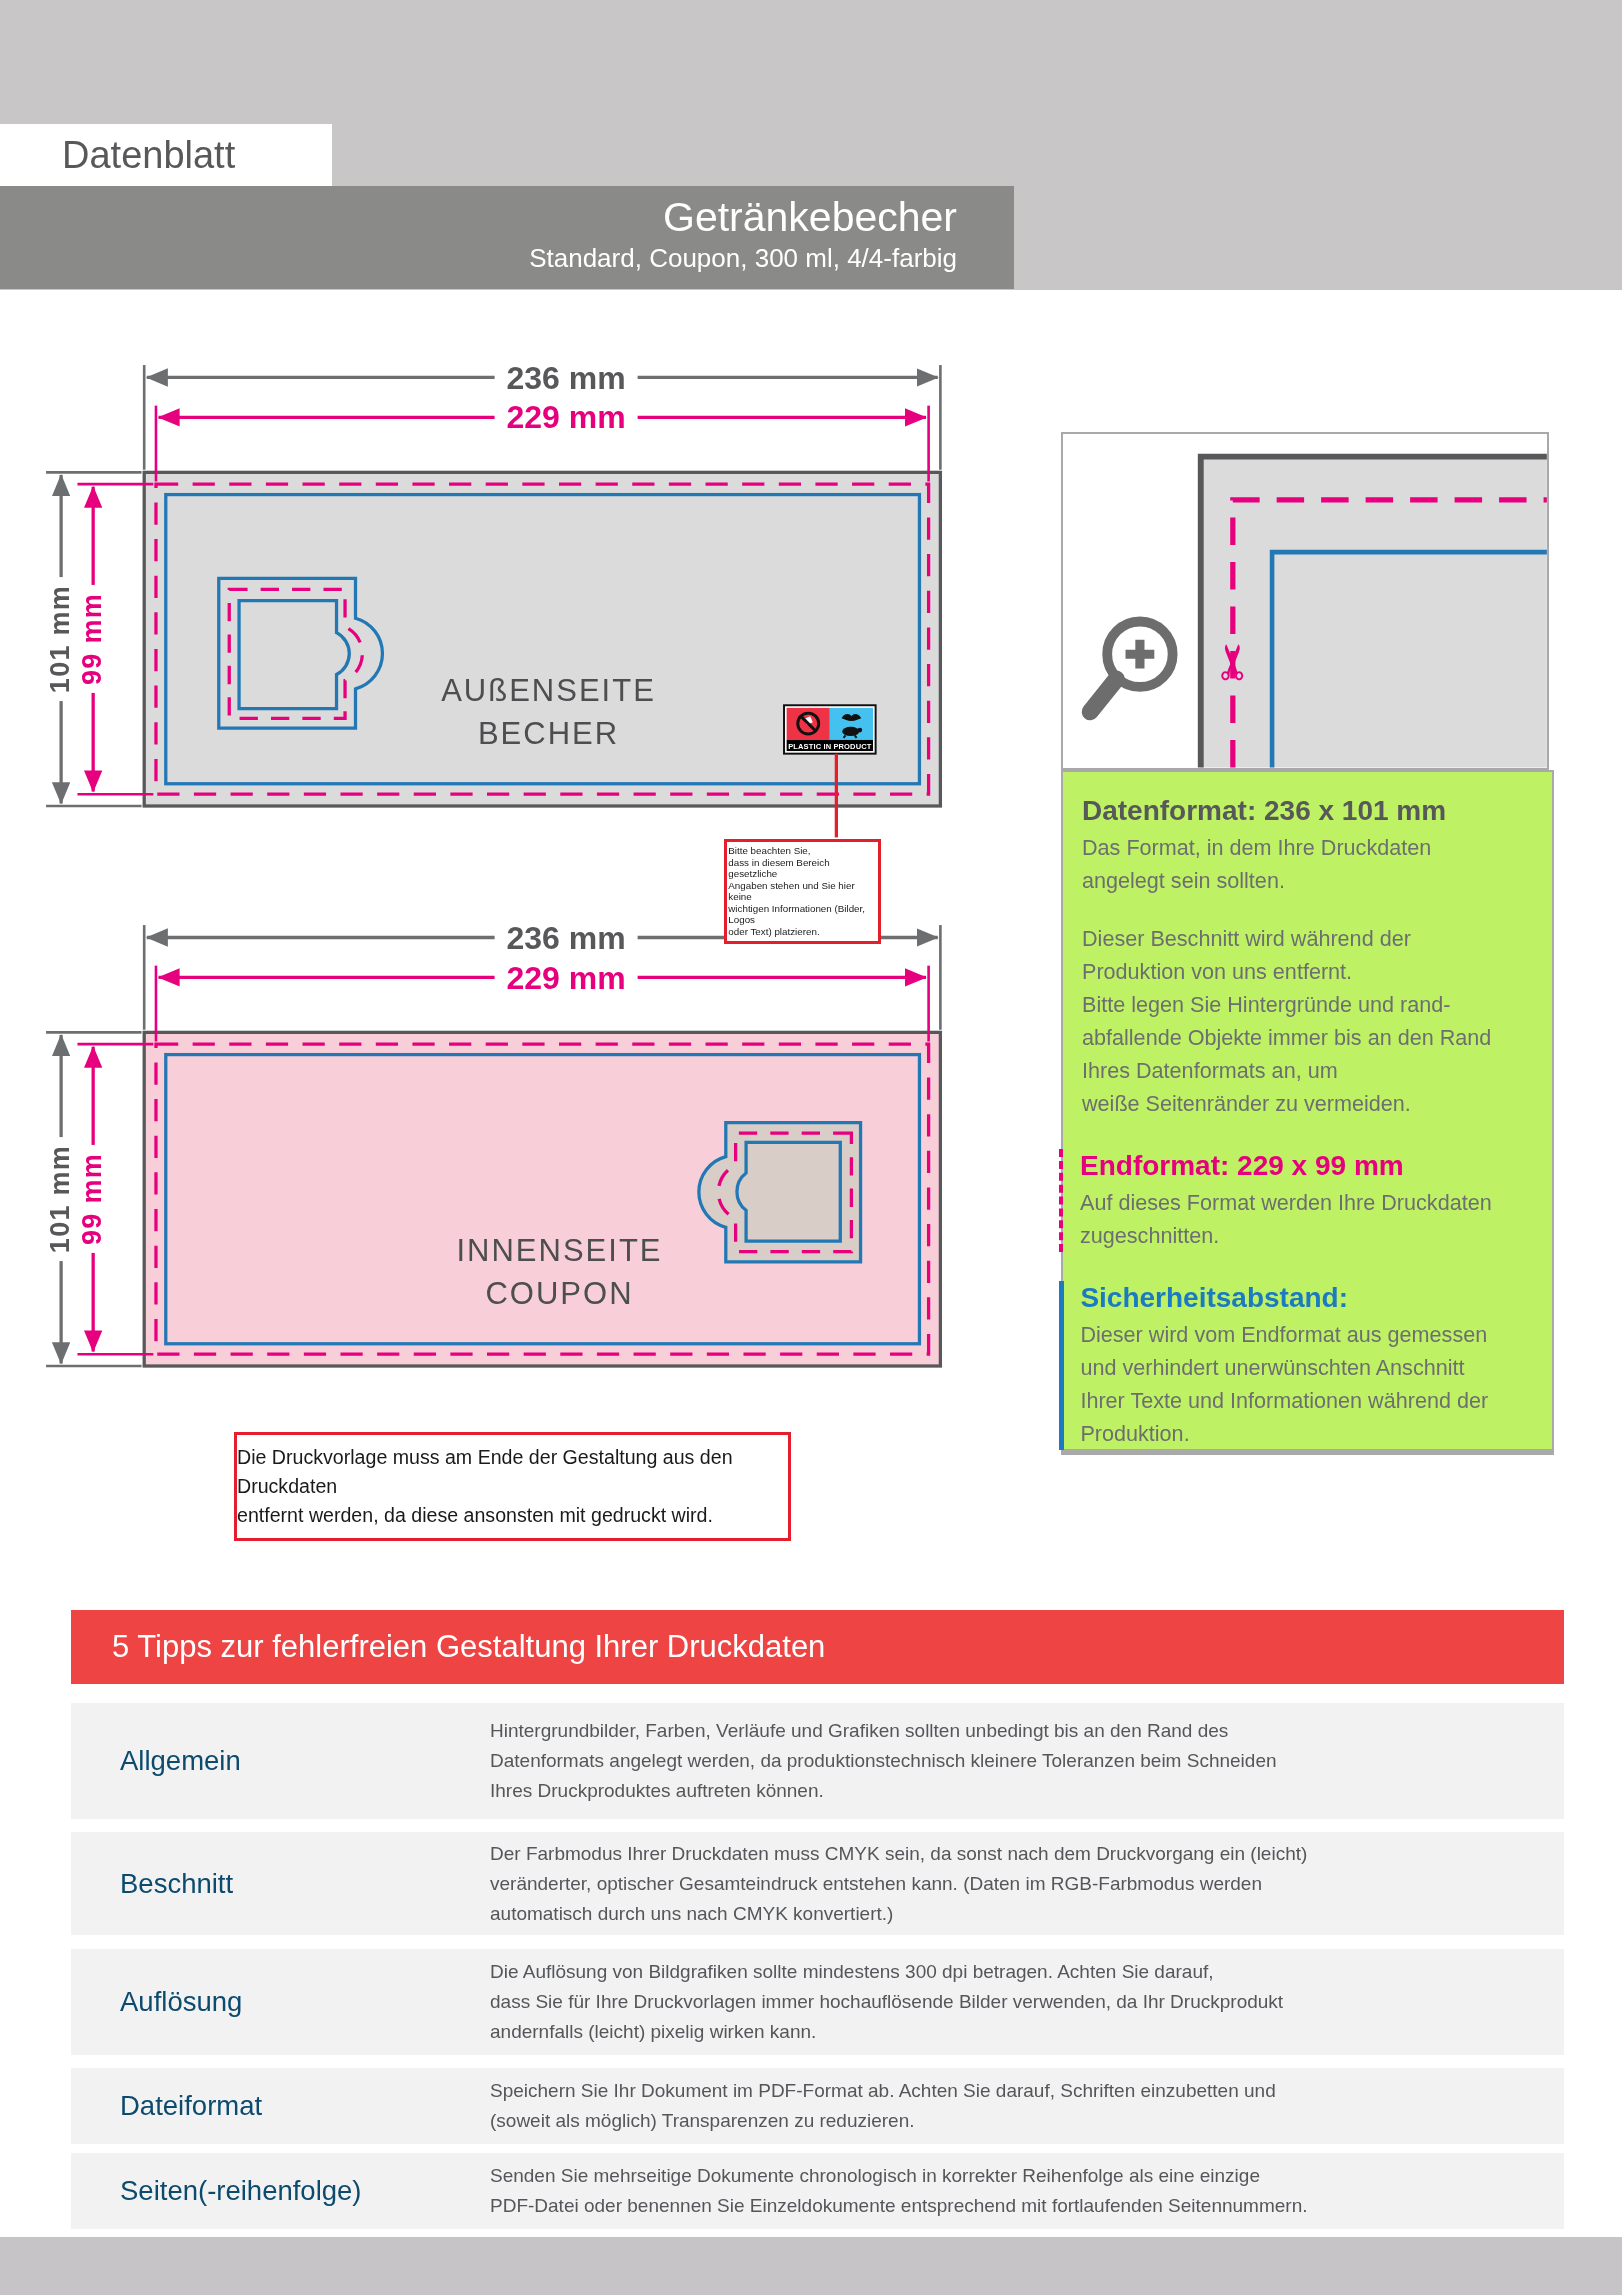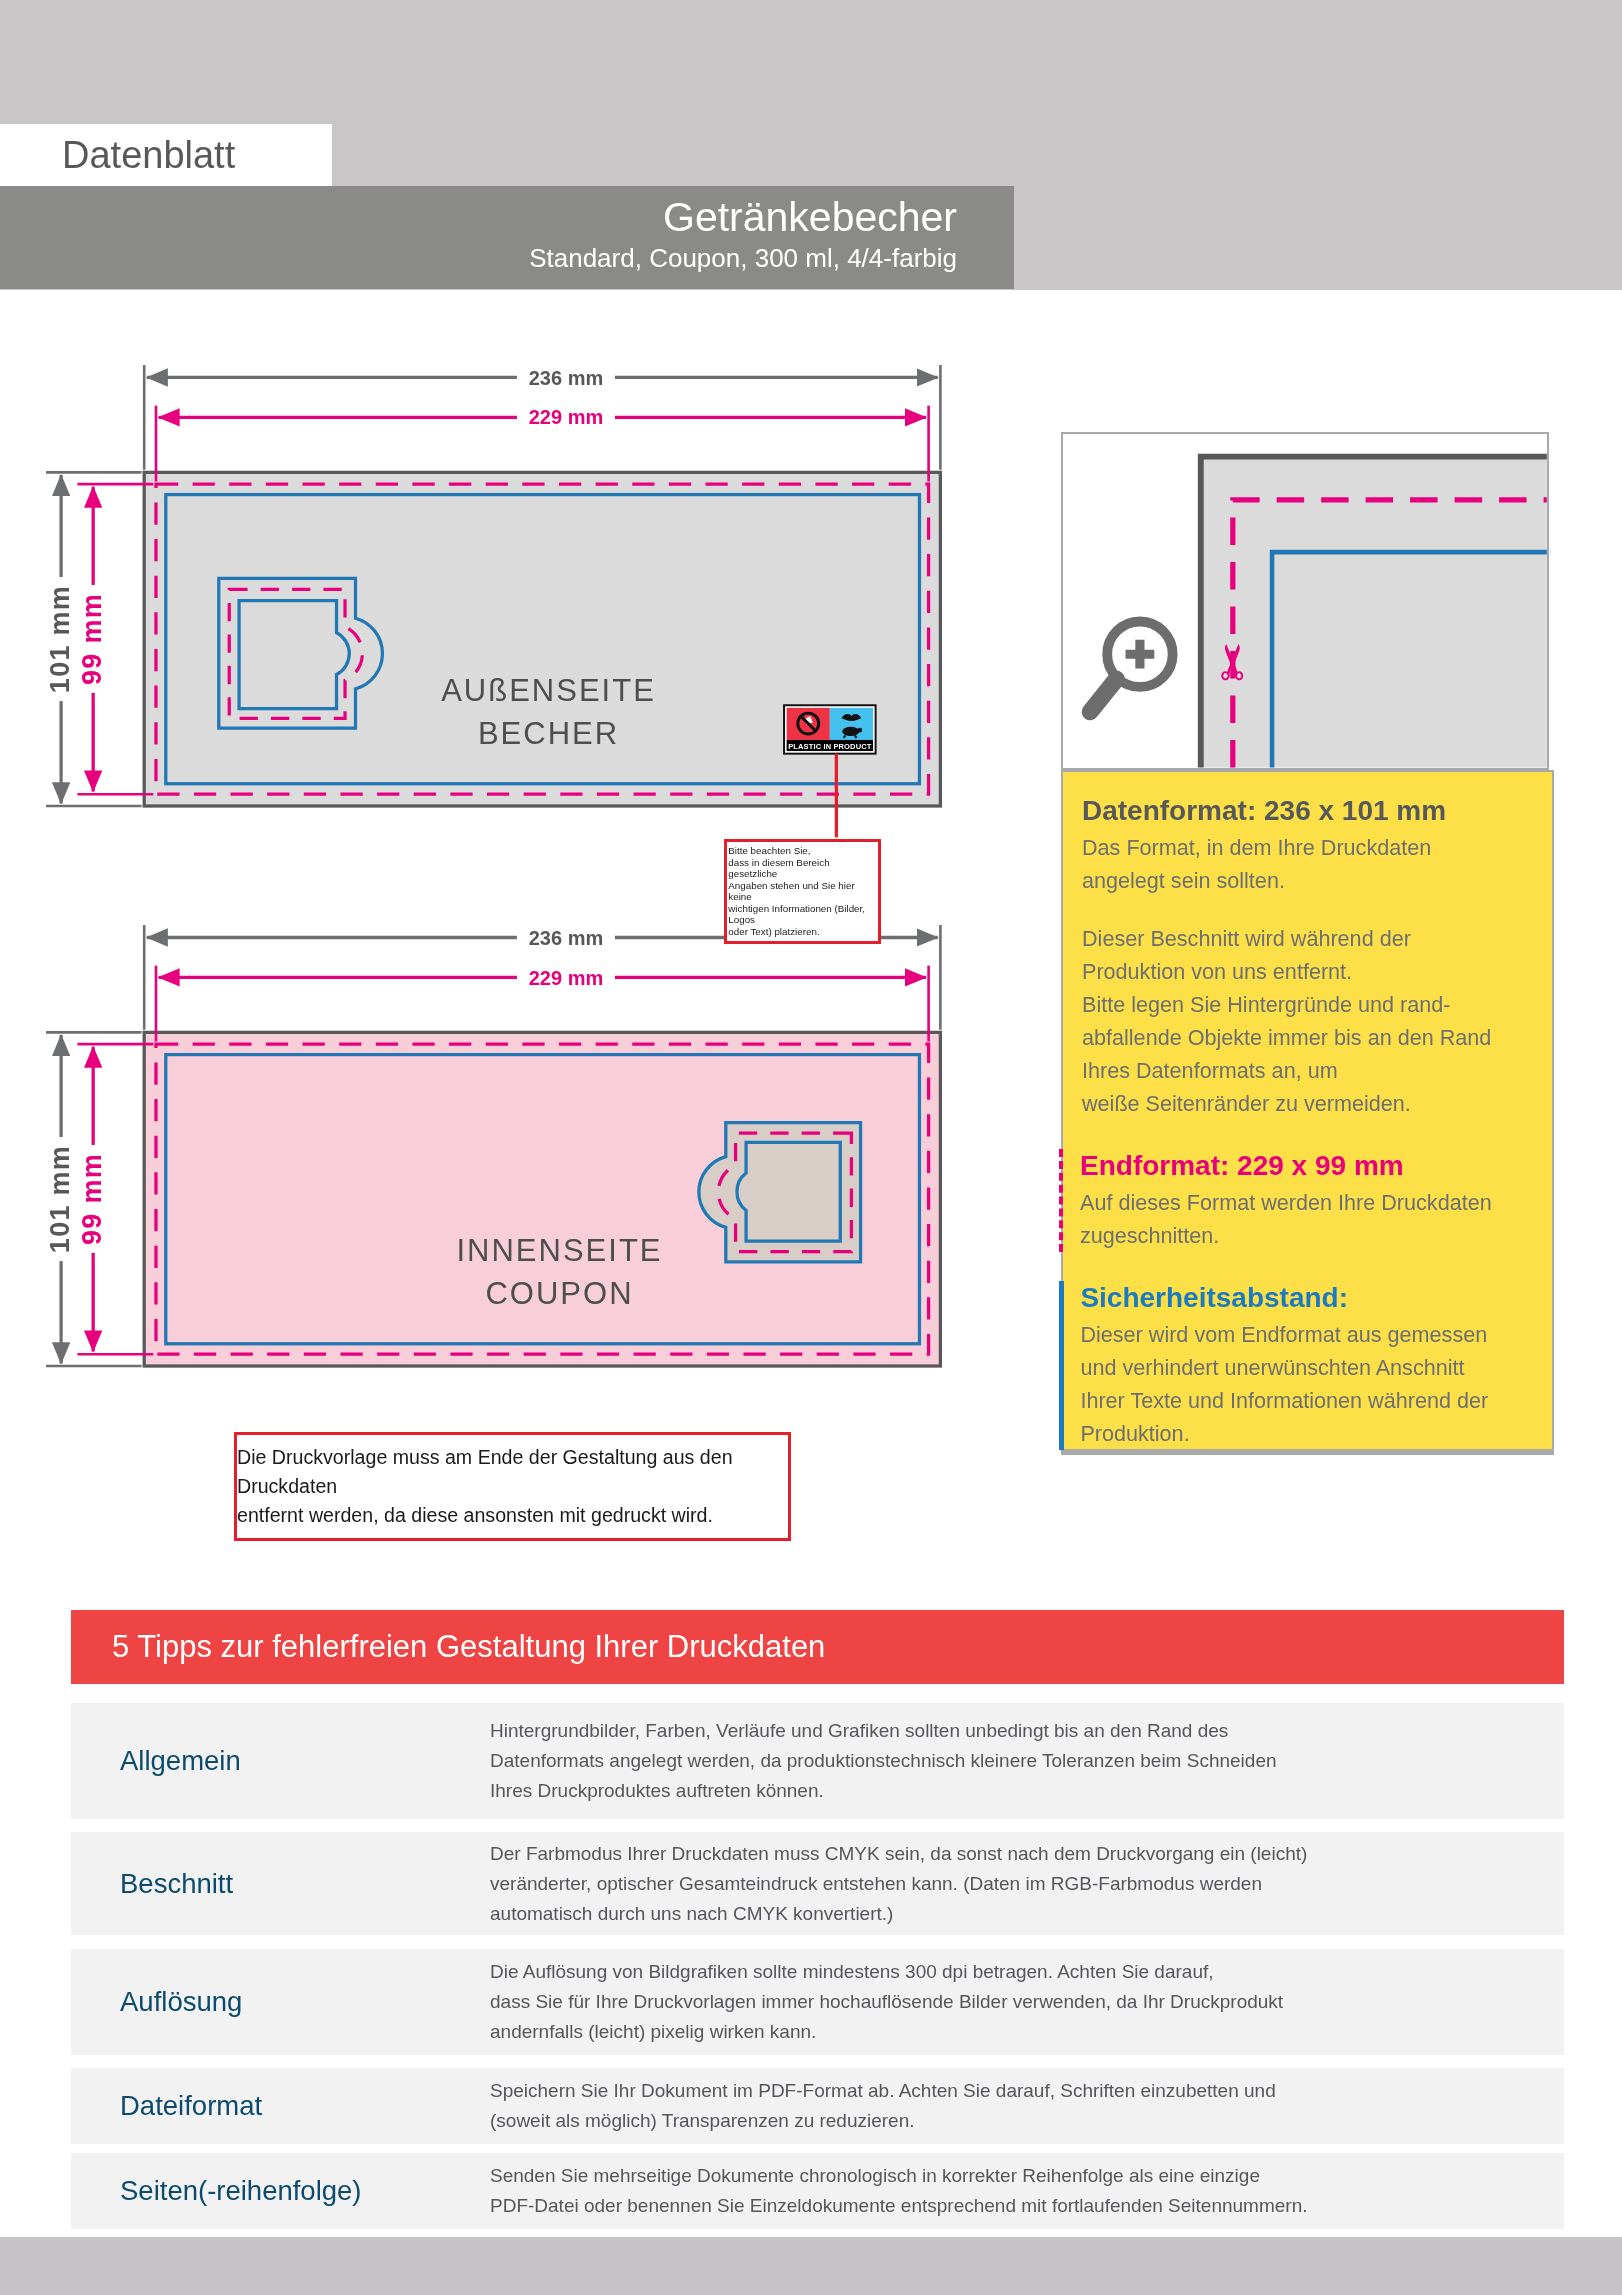--- a/index.html
+++ b/index.html
@@ -12,33 +12,33 @@
                font-size:38px;color:#58585a;line-height:62px;padding-left:62px;box-sizing:border-box;}
   .title-band{left:0;top:186px;width:1014px;height:103px;background:#8a8a88;color:#fff;
               text-align:right;padding-right:57px;box-sizing:border-box;}
   .title-band .title{font-size:41px;line-height:47px;margin-top:7.9px;}
   .title-band .subtitle{font-size:26px;line-height:34px;}
   
   .gfx{left:0;top:0;z-index:4;pointer-events:none;}
   .boxlayer{z-index:2;}
   
   .dimlab{position:absolute;z-index:6;transform:translate(-50%,-50%);background:#fff;
-          padding:0 11.8px;font-size:20px;font-weight:bold;color:#58585a;white-space:nowrap;}
+          padding:0 11.8px;font-size:32px;font-weight:bold;color:#58585a;white-space:nowrap;}
   .dimlab.mag{color:#e6007e;}
   .dimlab.vert{transform:translate(-50%,-50%) rotate(-90deg);padding:0 7.9px;font-size:27px;letter-spacing:1.3px;}
   
   .panel-label{position:absolute;z-index:6;width:327px;text-align:center;font-size:31px;letter-spacing:2px;
                color:#4d4e50;line-height:43px;white-space:pre-line;}
   
   .note{position:absolute;z-index:5;background:#fff;text-align:left;white-space:pre-line;color:#1a1a1a;}
   .note-legal{left:724px;top:839px;width:148px;border:3.3px solid #e41e2d;font-size:9.8px;line-height:11.5px;padding:3.3px 1.3px;}
   .note-template{left:234px;top:1432px;width:551px;border:3.9px solid #e41e2d;font-size:19.6px;line-height:29px;padding:7.9px 0;}
   
   .zoom-box{left:1061px;top:432px;width:488px;height:338px;background:#fff;border:2.6px solid #a9a9a9;box-sizing:border-box;}
-  .info-panel{left:1061px;top:770px;width:493px;height:685px;background:#fde047;border:2.6px solid #a9a9a9;
+  .info-panel{left:1061px;top:770px;width:493px;height:685px;background:#bef264;border:2.6px solid #a9a9a9;
               border-bottom-width:6.5px;box-sizing:border-box;padding:22px 29px 0 19px;color:#6d6e70;}
   .info-panel h3{margin:0 0 3.9px 0;font-size:28px;line-height:33px;color:#57585a;}
   .info-panel p{margin:0;font-size:21.6px;line-height:33px;white-space:pre-line;}
   .info-panel .sect{margin-top:29px;}
   .mark-mag{border-left:4.6px dashed #e6007e;padding-left:17px;margin-left:-23px;}
   .mark-blue{border-left:5.2px solid #1b7ac0;padding-left:16.4px;margin-left:-23px;}
   .hd-mag{color:#e6007e !important;}
   .hd-blue{color:#1b7ac0 !important;}
   
   .tips-band{left:71px;top:1610px;width:1493px;height:74px;background:#ef4444;color:#fff;

